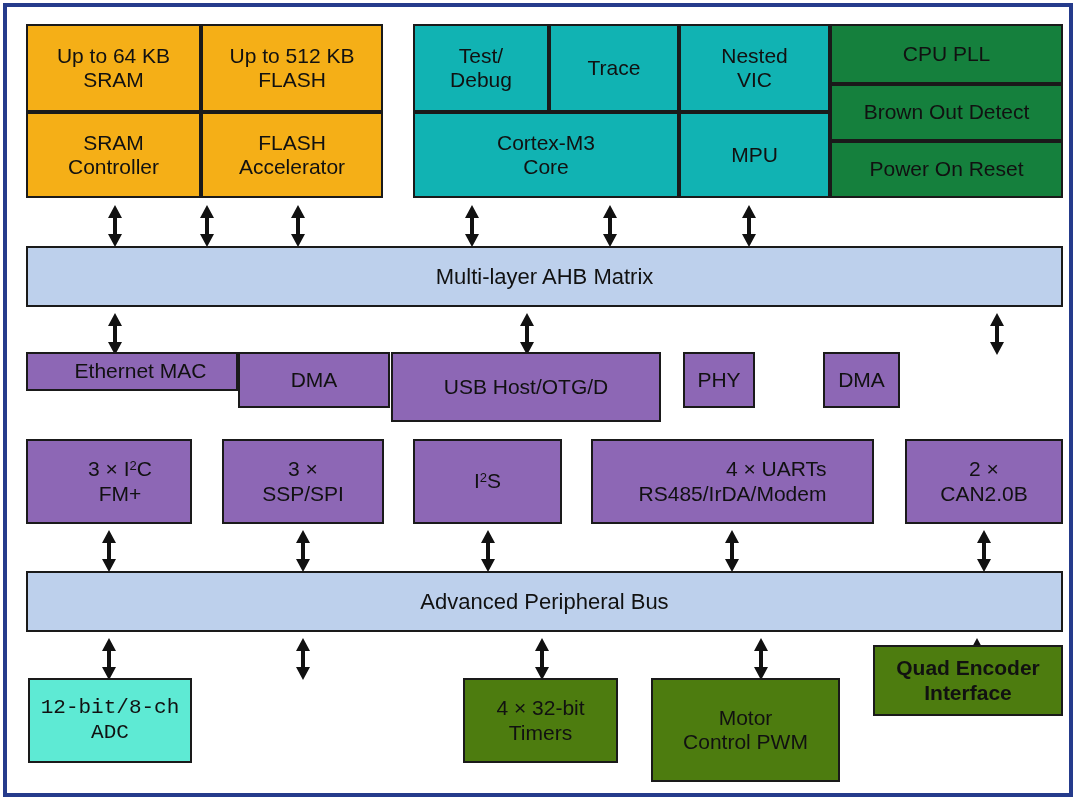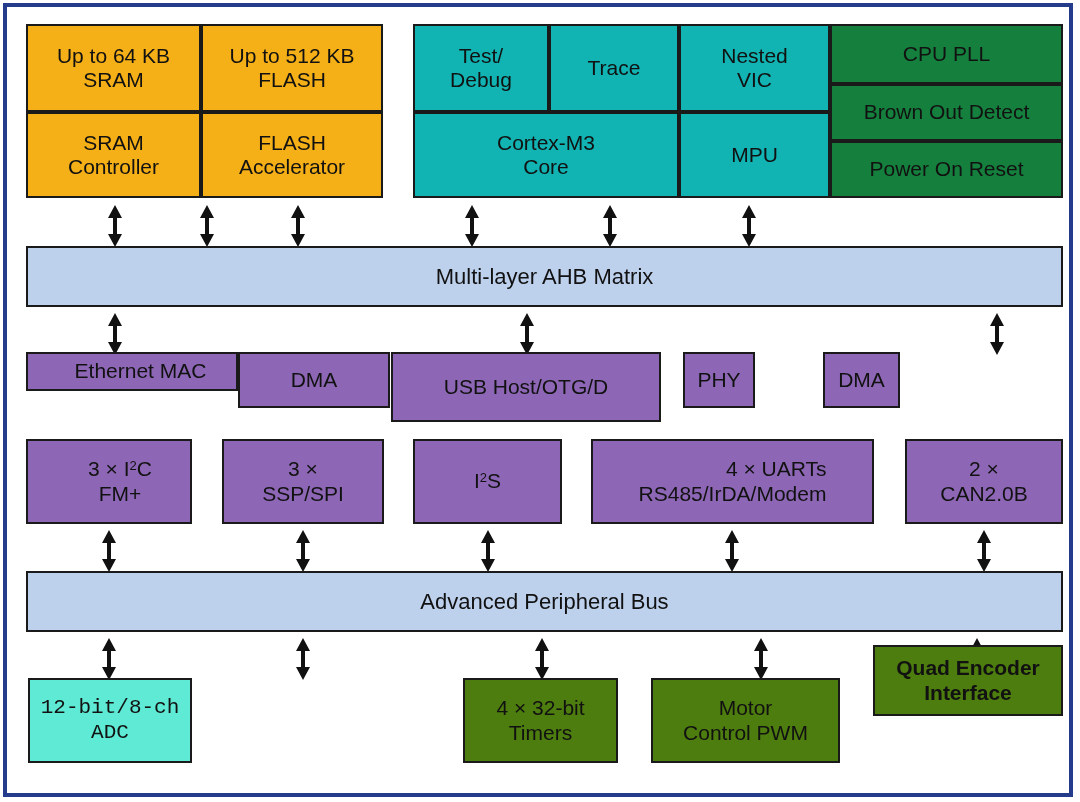--- a/index.html
+++ b/index.html
@@ -313,21 +313,21 @@
     </div>
 
 
     <div class="blk f-mblue" style="left:456px; top:671px; width:155px; height:85px;">
       <span>
         <span class="lbl">4 × 32-bit</span>
         <span class="lbl">Timers</span>
       </span>
     </div>
 
-    <div class="blk f-mblue" style="left:644px; top:671px; width:189px; height:85px;">
+    <div class="blk f-mblue" style="left:644px; top:671px; width:189px; height:104px;">
       <span>
         <span class="lbl">Motor</span>
         <span class="lbl">Control PWM</span>
       </span>
     </div>
 
     <div class="blk f-mblue" style="left:866px; top:638px; width:190px; height:71px;font-weight:bold;">
       <span>
         <span class="lbl">Quad Encoder</span>
         <span class="lbl">Interface</span>

